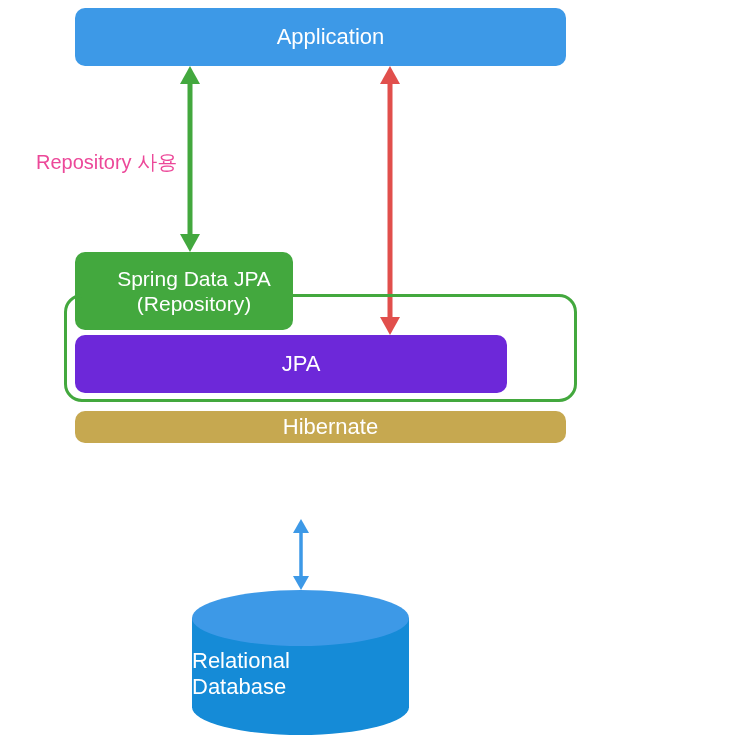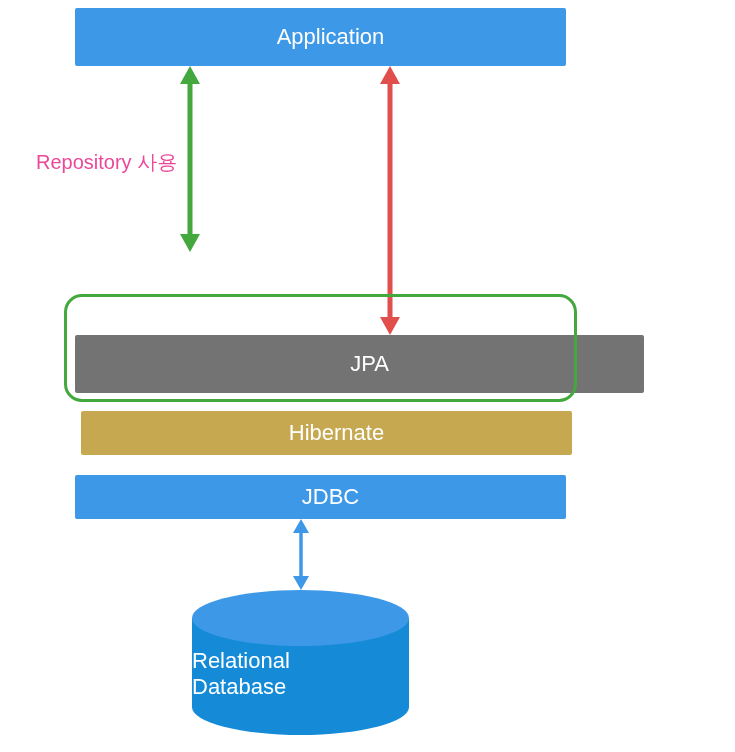--- a/index.html
+++ b/index.html
@@ -17,21 +17,21 @@
     }
     .box {
       position: absolute;
       display: flex;
       align-items: center;
       justify-content: center;
       text-align: center;
       color: #ffffff;
       font-size: 22px;
       font-weight: 400;
-      border-radius: 2px;
+      border-radius: 10px;
       padding-left: 20px;
     }
     .box-application {
       left: 75px;
       top: 8px;
       width: 491px;
       height: 58px;
       background: #3d99e7;
     }
     .box-spring-data-jpa {
@@ -39,31 +39,30 @@
       top: 252px;
       width: 218px;
       height: 78px;
       background: #43a83e;
       line-height: 1.2;
       font-size: 21px;
     }
     .box-jpa {
       left: 75px;
       top: 335px;
-      width: 569px;
+      width: 432px;
       height: 58px;
-      background: #737373;
+      background: #6d28d9;
     }
     .box-hibernate {
       left: 75px;
       top: 411px;
       width: 491px;
-      height: 44px;
+      height: 32px;
       background: #c6a850;
-      margin-left: 6px;
     }
     .box-jdbc {
       left: 75px;
       top: 475px;
       width: 491px;
       height: 44px;
       background: #3d99e7;
     }
     .group-outline {
       position: absolute;
@@ -161,34 +160,37 @@
     <polygon points="15,269 5,251 25,251" fill="#e14f4c"></polygon>
   </svg>
 
   <div class="label-text label-repository">
     <span>Repository 사용</span>
   </div>
 
   <div class="label-text label-rawjpa">
   </div>
 
+  <div class="box box-spring-data-jpa">
+    <div>
+      <div>Spring Data JPA</div>
+      <div>(Repository)</div>
+    </div>
+  </div>
 
   <div class="box box-jpa">
     <span>JPA</span>
   </div>
 
   <div class="group-outline"></div>
 
   <div class="box box-hibernate">
     <span>Hibernate</span>
   </div>
 
-  <div class="box box-jdbc">
-    <span>JDBC</span>
-  </div>
 
   <svg class="arrow-svg" style="left:290px; top:519px; width:22px; height:71px;">
     <line x1="11" y1="10" x2="11" y2="61" stroke="#3d99e7" stroke-width="3.5"></line>
     <polygon points="11,0 3,14 19,14" fill="#3d99e7"></polygon>
     <polygon points="11,71 3,57 19,57" fill="#3d99e7"></polygon>
   </svg>
 
   <div class="cylinder">
     <div class="cylinder-bottom"></div>
     <div class="cylinder-body"></div>

